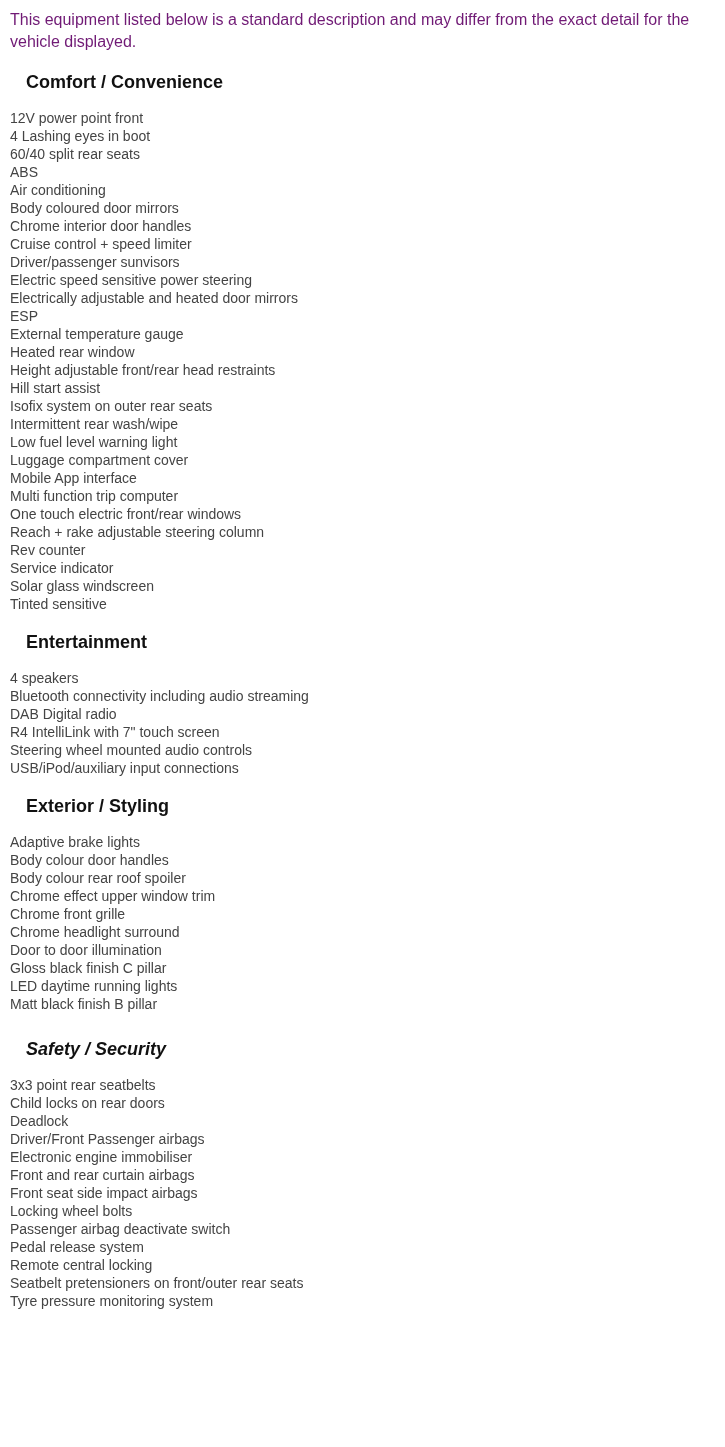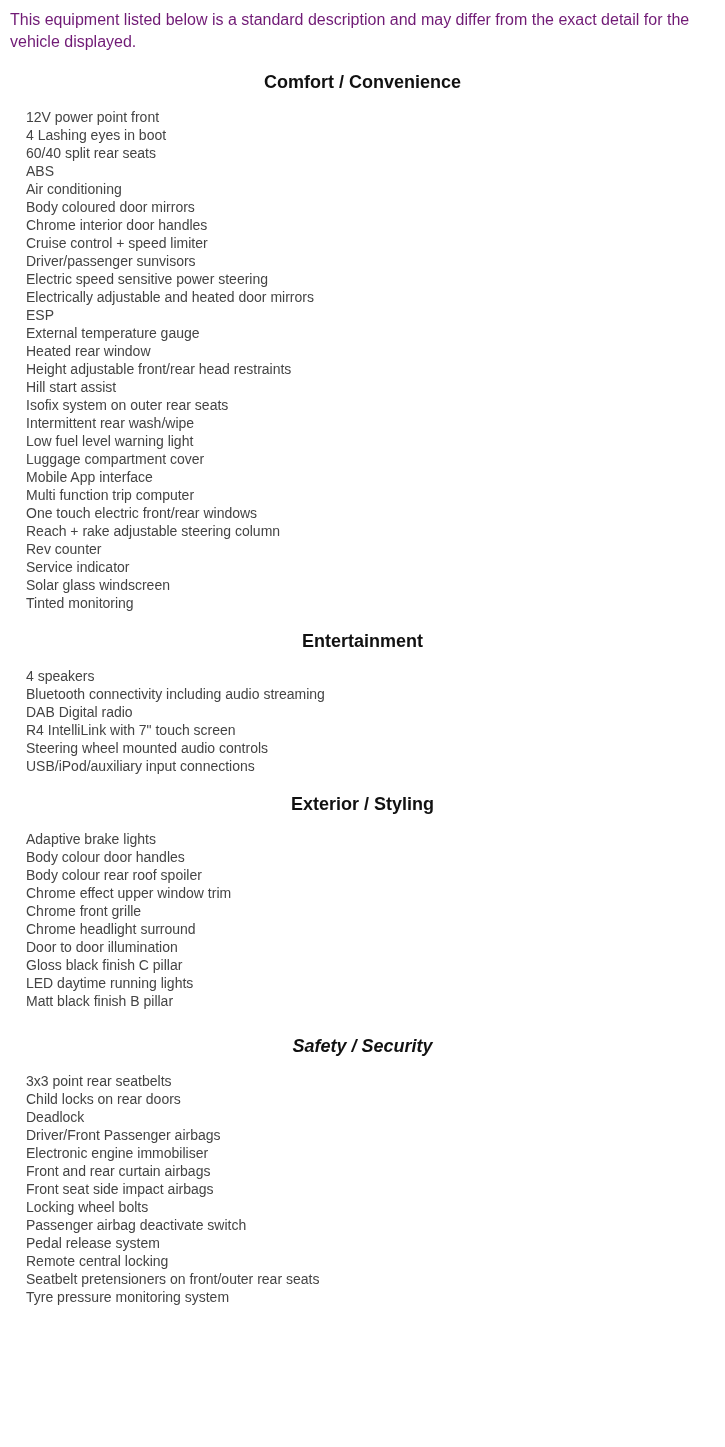--- a/index.html
+++ b/index.html
@@ -21,27 +21,26 @@
       font-size: 16px;
       line-height: 22px;
       color: #701a75;
       margin: 0;
       width: 680px;
     }
     .section-title {
       font-size: 18px;
       font-weight: bold;
       color: #111111;
-      margin: 4px;
+      margin: 16px;
       line-height: 22px;
-      text-align: center;
     }
     .list {
       list-style: none;
-      margin: 16px;
+      margin: 0;
       padding: 0;
     }
     .list li {
       font-size: 14px;
       line-height: 18px;
       color: #444444;
       white-space: nowrap;
     }
     #sec-comfort .section-title { margin-top: 18px; }
     #sec-comfort .list { margin-top: 15px; }
@@ -81,21 +80,21 @@
         <li>Intermittent rear wash/wipe</li>
         <li>Low fuel level warning light</li>
         <li>Luggage compartment cover</li>
         <li>Mobile App interface</li>
         <li>Multi function trip computer</li>
         <li>One touch electric front/rear windows</li>
         <li>Reach + rake adjustable steering column</li>
         <li>Rev counter</li>
         <li>Service indicator</li>
         <li>Solar glass windscreen</li>
-        <li>Tinted monitoring</li>
+        <li>Tinted sensitive</li>
       </ul>
   </section>
 
   <section id="sec-entertainment">
     <h2 class="section-title">Entertainment</h2>
     <ul class="list">
         <li>4 speakers</li>
         <li>Bluetooth connectivity including audio streaming</li>
         <li>DAB Digital radio</li>
         <li>R4 IntelliLink with 7" touch screen</li>

